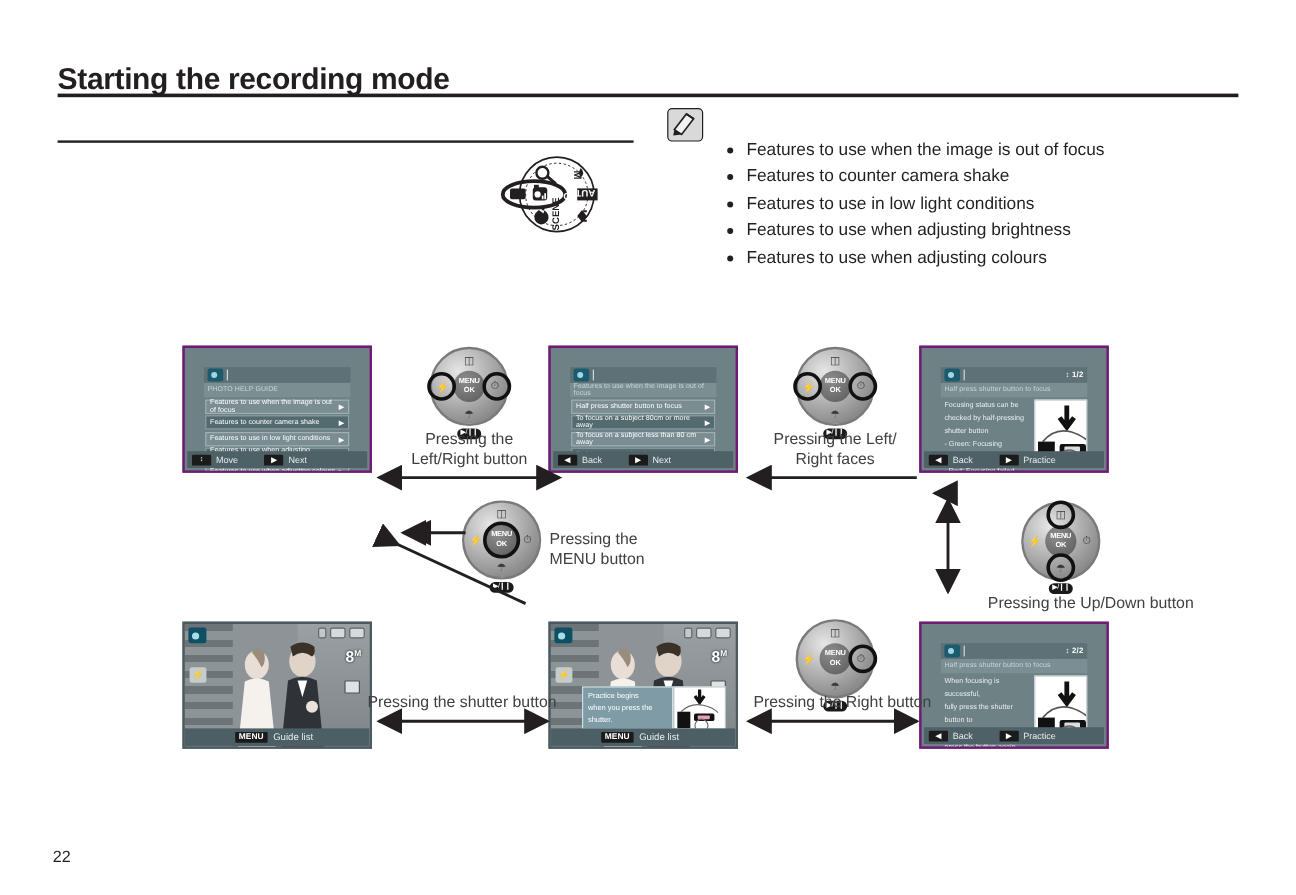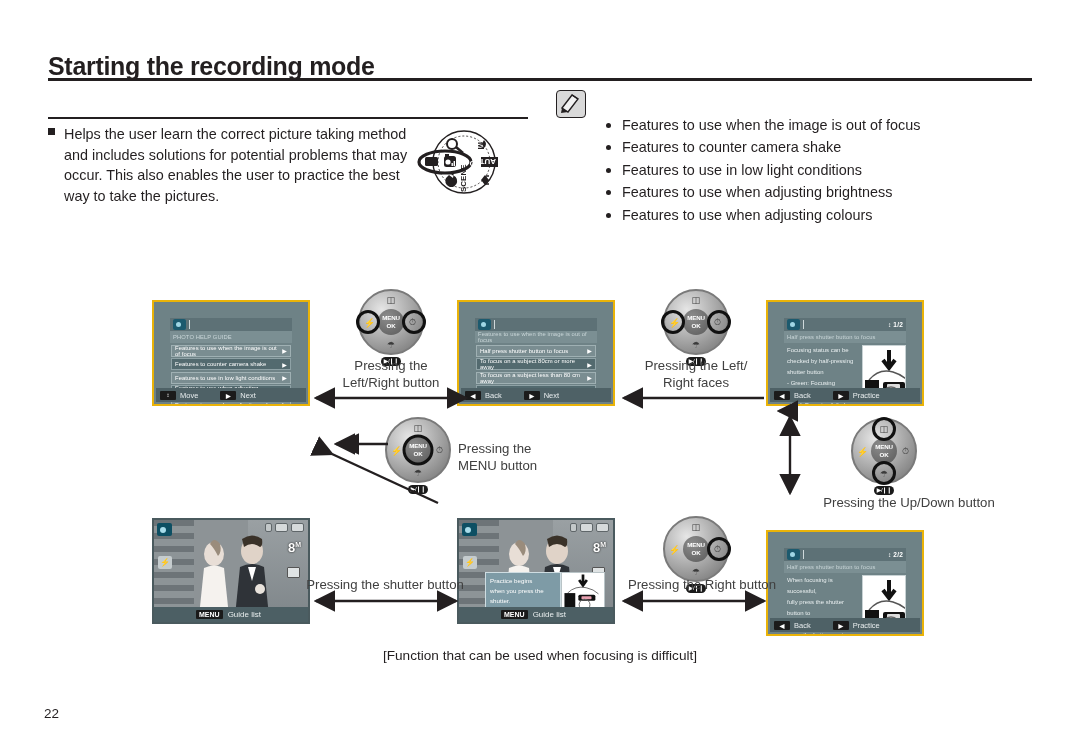--- a/index.html
+++ b/index.html
@@ -82,23 +82,23 @@
   }
   .note-list li { list-style: none; position: relative; padding-left: 22px; }
   .note-list li::before {
     content: ""; position: absolute; left: 6px; top: 9px;
     width: 5px; height: 5px; border-radius: 50%; background: #231f20;
   }
 
   
   .lcd {
     position: absolute; width: 158px; height: 106px;
-    background: #6e8286; border: 2px solid #eab308;
+    background: #6e8286; border: 2px solid #701a75;
     padding: 16px;
-    font-size: 5.6px; color: #ffffff; overflow: hidden; margin-top: 12px;
+    font-size: 5.6px; color: #ffffff; overflow: hidden;
   }
   .lcd-top {
     height: 13px; background: #5d7176; display: flex;
     align-items: center; justify-content: space-between;
     padding: 0 3px; position: relative;
   }
   .lcd-top .mini-cam {
     width: 13px; height: 11px; background: #1c5a6e; border-radius: 2px;
     position: relative;
   }
@@ -266,24 +266,20 @@
 </head>
 <body>
 
 <div class="page">
 
   <div class="page-title">Starting the recording mode</div>
   <div class="rule-top"></div>
 
   <div class="rule-sec"></div>
 
-  <div class="intro">
-    <span class="bullet"></span>
-    <span class="txt">Helps the user learn the correct picture taking method and includes solutions for potential problems that may occur. This also enables the user to practice the best way to take the pictures.</span>
-  </div>
 
   <div class="mode-dial">
     <svg width="100" height="72" viewBox="0 0 100 72">
       <circle cx="56" cy="36" r="31" fill="#fff" stroke="#231f20" stroke-width="1.4"></circle>
       <circle cx="56" cy="36" r="26" fill="none" stroke="#231f20" stroke-width="0.8" stroke-dasharray="2 2"></circle>
       <ellipse cx="37" cy="36" rx="26" ry="11" fill="none" stroke="#231f20" stroke-width="3.2"></ellipse>
       <rect x="17" y="31" width="13" height="9" rx="1.5" fill="#231f20"></rect>
 
       <g transform="translate(36,28)">
         <rect x="0" y="2" width="12" height="11" rx="2.5" fill="#231f20"></rect>
@@ -658,15 +654,14 @@
     <line x1="10" y1="8" x2="150" y2="8" stroke="#231f20" stroke-width="2.4" marker-start="url(#ahl)" marker-end="url(#ah)"></line>
   </svg>
   <svg style="position:absolute;left:614px;top:593px" width="160" height="16">
     <line x1="10" y1="8" x2="150" y2="8" stroke="#231f20" stroke-width="2.4" marker-start="url(#ahl)" marker-end="url(#ah)"></line>
   </svg>
 
   <svg style="position:absolute;left:780px;top:398px" width="16" height="24">
     <line x1="8" y1="22" x2="8" y2="4" stroke="#231f20" stroke-width="2.4" marker-end="url(#ah)" transform="rotate(-90 8 13)"></line>
   </svg>
 
-  <div class="bottom-caption">[Function that can be used when focusing is difficult]</div>
   <div class="folio">22</div>
 </div>
 
 </body></html>

